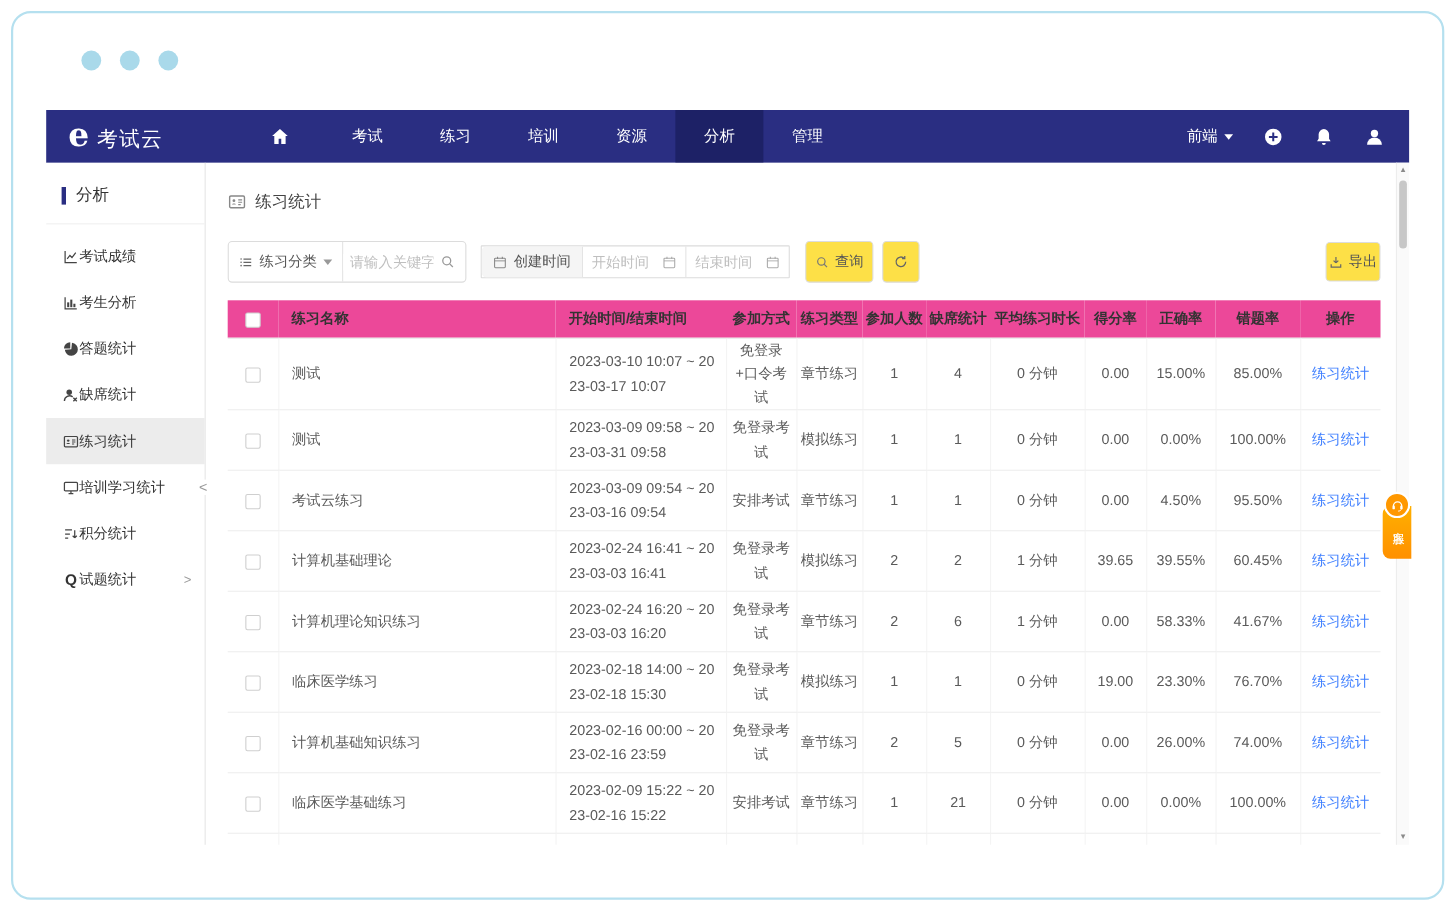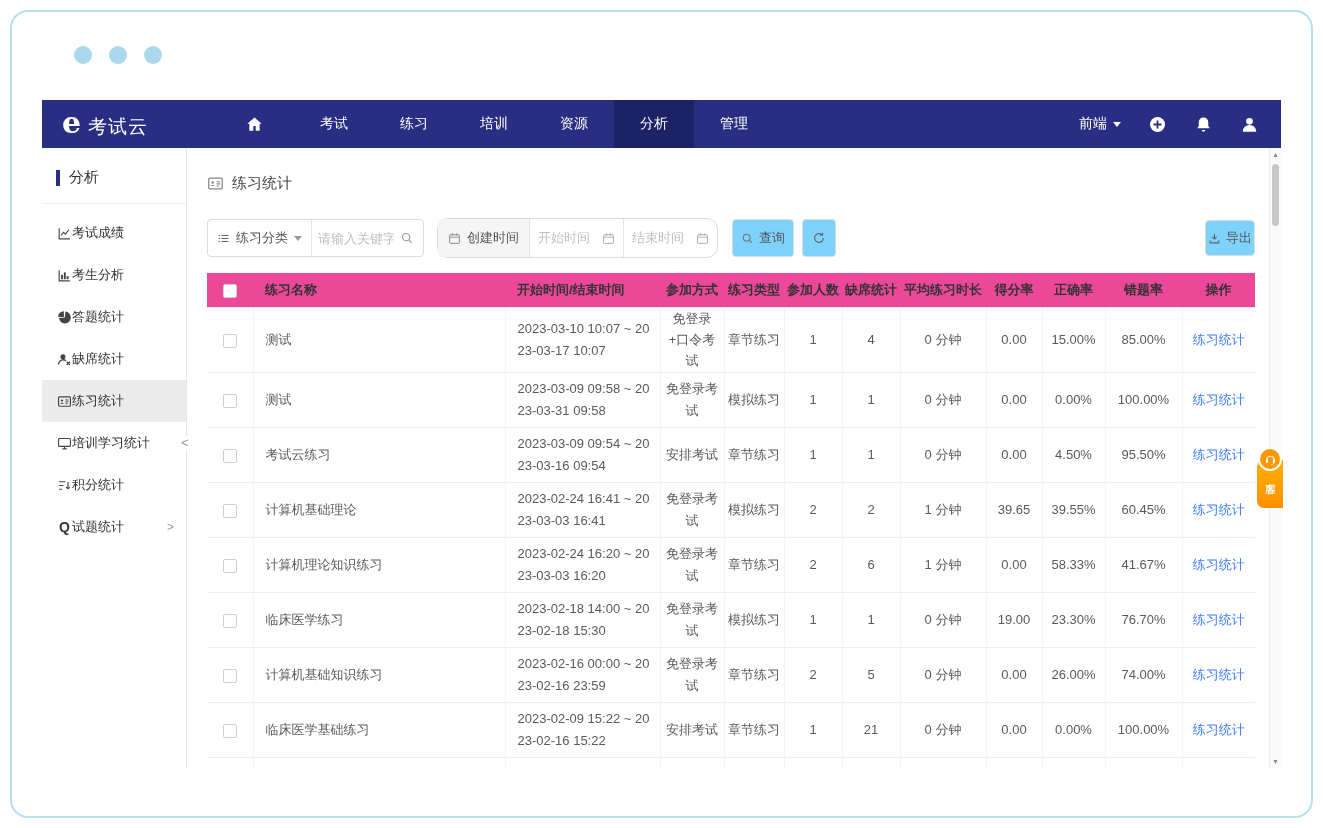--- a/index.html
+++ b/index.html
@@ -48,30 +48,30 @@
   
   .filter-row { margin-top:26px; display:flex; align-items:center; height:38px; }
   .search-group { display:flex; align-items:center; border:1px solid #dcdcdc; border-radius:4px; height:38px; width:217px; background:#fff; }
   .cat-seg { display:flex; align-items:center; gap:6px; padding:0 9px; height:100%; border-right:1px solid #e4e4e4;
     font-size:13px; color:#555; cursor:pointer; flex:none; }
   .caret-down-g { width:0; height:0; border-left:4px solid transparent; border-right:4px solid transparent; border-top:5px solid #999; }
   .search-group input { border:none; outline:none; flex:1; min-width:0; padding:0 6px; font-size:13px; color:#333; font-family:inherit; }
   input::placeholder { color:#bfbfbf; }
   .search-btn-ic { padding-right:9px; display:flex; cursor:pointer; }
 
-  .date-group { display:flex; align-items:center; border:1px solid #dcdcdc; border-radius:11px; height:40px;
+  .date-group { display:flex; align-items:center; border:1px solid #dcdcdc; border-radius:1px; height:30px;
     margin-left:13px; background:#fff; }
   .date-label { display:flex; align-items:center; gap:6px; padding:0 10px; height:100%; background:#f5f5f5;
     border-right:1px solid #e4e4e4; font-size:13px; color:#555; border-radius:4px 0 0 4px; }
   .date-field { display:flex; align-items:center; height:100%; padding:0 8px; }
-  .date-field input { border:none; outline:none; width:64px; font-size:13px; color:#333; font-family:Liberation Mono, monospace; }
+  .date-field input { border:none; outline:none; width:64px; font-size:13px; color:#333; font-family:Liberation Sans, sans-serif; }
   .date-sep { width:1px; height:100%; background:#e4e4e4; }
 
   .btn { display:flex; align-items:center; justify-content:center; gap:5px; border:1px solid #dcdcdc;
-    border-radius:4px; background:#7dd3fc; font-size:13px; color:#555; cursor:pointer; }
+    border-radius:4px; background:#fde047; font-size:13px; color:#555; cursor:pointer; }
   .btn-query { margin-left:14px; width:62px; height:38px; }
   .btn-refresh { margin-left:8px; width:34px; height:38px; }
   .btn-export { margin-left:auto; width:50px; height:36px; }
 
   
   table { width:100%; border-collapse:collapse; table-layout:fixed; margin-top:16px; }
   thead th { background:#ec4899; height:34px; font-size:13px; color:#333; font-weight:700; text-align:center;
     border-bottom:1px solid #e8e8e8; padding:0 2px; }
   th.al, td.al { text-align:left; padding-left:12px; }
   tbody td { height:55px; font-size:13px; color:#5a5a5a; text-align:center; border-bottom:1px solid #eeeeee;

